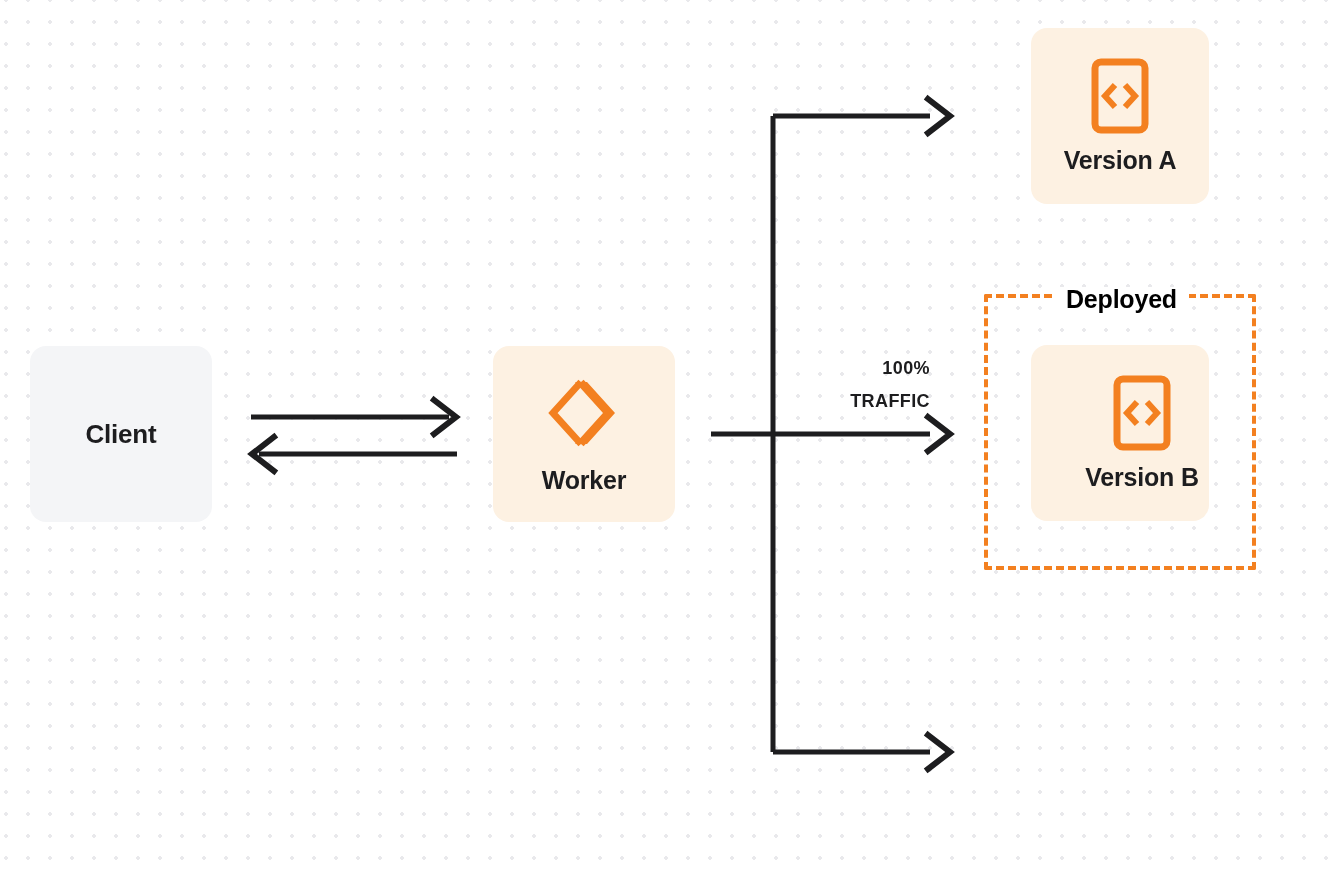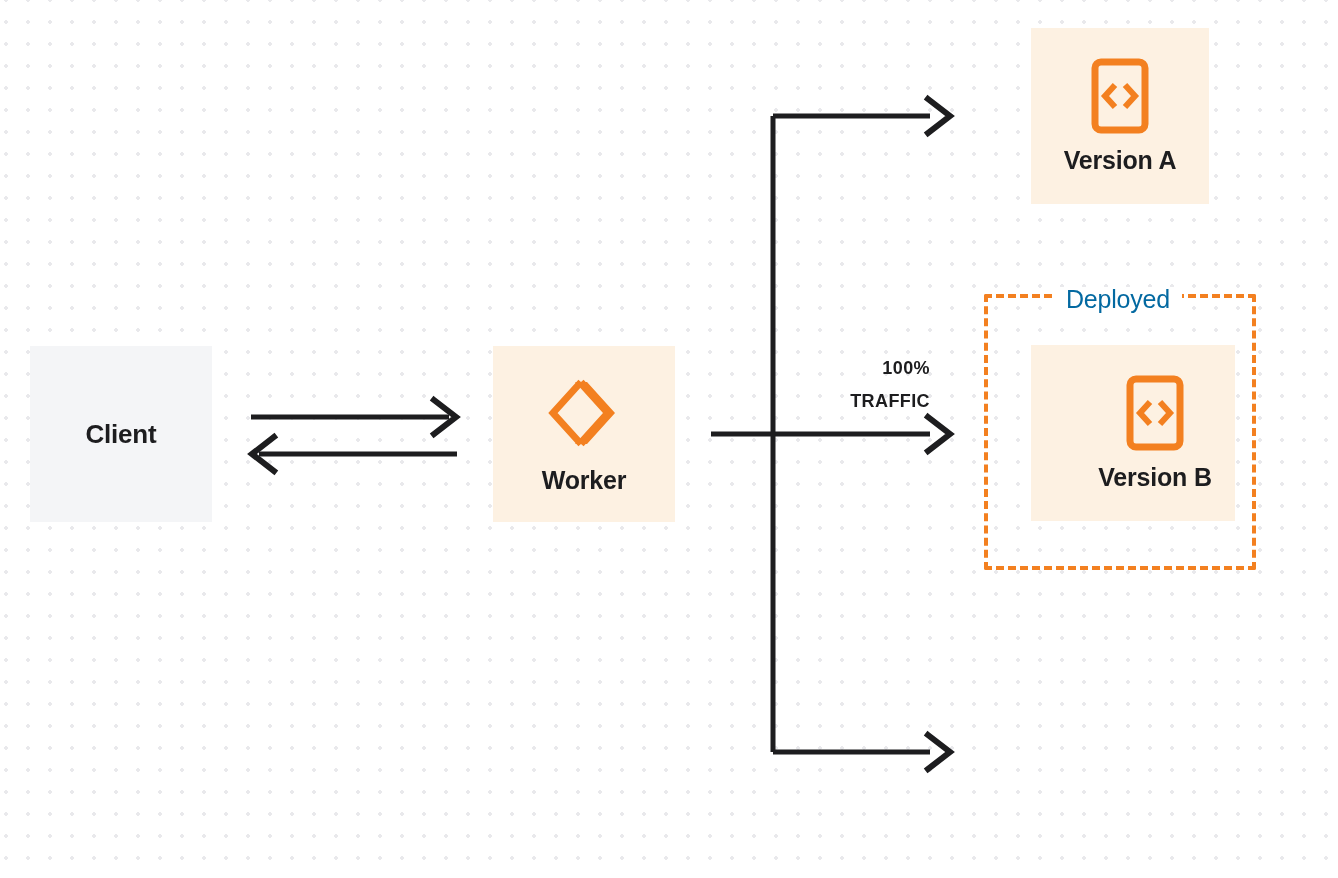--- a/index.html
+++ b/index.html
@@ -17,21 +17,21 @@
     background-size: 22px 22px;
     background-position: 17px 11px;
     font-family: "Liberation Sans", sans-serif;
     -webkit-font-smoothing: antialiased;
   }
 
   
   .node {
     position: absolute;
     box-sizing: border-box;
-    border-radius: 0;
+    border-radius: 16px;
     display: flex;
     flex-direction: column;
     align-items: center;
     justify-content: center;
   }
   .node-client {
     background: #f4f5f7;
   }
   .node-worker,
   .node-version {
@@ -56,23 +56,23 @@
   
   .deployed-frame {
     position: absolute;
     box-sizing: border-box;
     border: 4px dashed #f38020;
     border-radius: 2px;
   }
   .deployed-label {
     position: absolute;
     background: #ffffff;
-    color: #0369a1;
+    color: #000000;
     font-size: 25px;
-    font-weight: 400;
+    font-weight: 700;
     letter-spacing: -0.2px;
     padding: 0 12px;
     white-space: nowrap;
     line-height: 1;
   }
 
   
   #wires {
     position: absolute;
     left: 0;
@@ -174,21 +174,21 @@
         <polyline points="25,27 15,38 25,49" fill="none" stroke="#f38020" stroke-width="6" stroke-linecap="butt" stroke-linejoin="miter"></polyline>
         <polyline points="35,27 45,38 35,49" fill="none" stroke="#f38020" stroke-width="6" stroke-linecap="butt" stroke-linejoin="miter"></polyline>
       </svg>
     </span>
     <span class="node-label label-version">Version A</span>
   </div>
 
   <div class="deployed-frame" style="left:984px; top:294px; width:272px; height:276px;"></div>
   <div class="deployed-label" style="left:1054px; top:287px;">Deployed</div>
 
-  <div class="node node-version" style="left:1031px; top:345px; width:204px; height:176px;padding-left:44px;">
+  <div class="node node-version" style="left:1031px; top:345px; width:178px; height:176px;padding-left:44px;">
     <span class="icon-wrap">
       <svg width="60" height="76" viewBox="0 0 60 76" aria-hidden="true">
         <rect x="5" y="4" width="50" height="68" rx="6" ry="6" fill="none" stroke="#f38020" stroke-width="7"></rect>
         <polyline points="25,27 15,38 25,49" fill="none" stroke="#f38020" stroke-width="6" stroke-linecap="butt" stroke-linejoin="miter"></polyline>
         <polyline points="35,27 45,38 35,49" fill="none" stroke="#f38020" stroke-width="6" stroke-linecap="butt" stroke-linejoin="miter"></polyline>
       </svg>
     </span>
     <span class="node-label label-version">Version B</span>
   </div>
 

